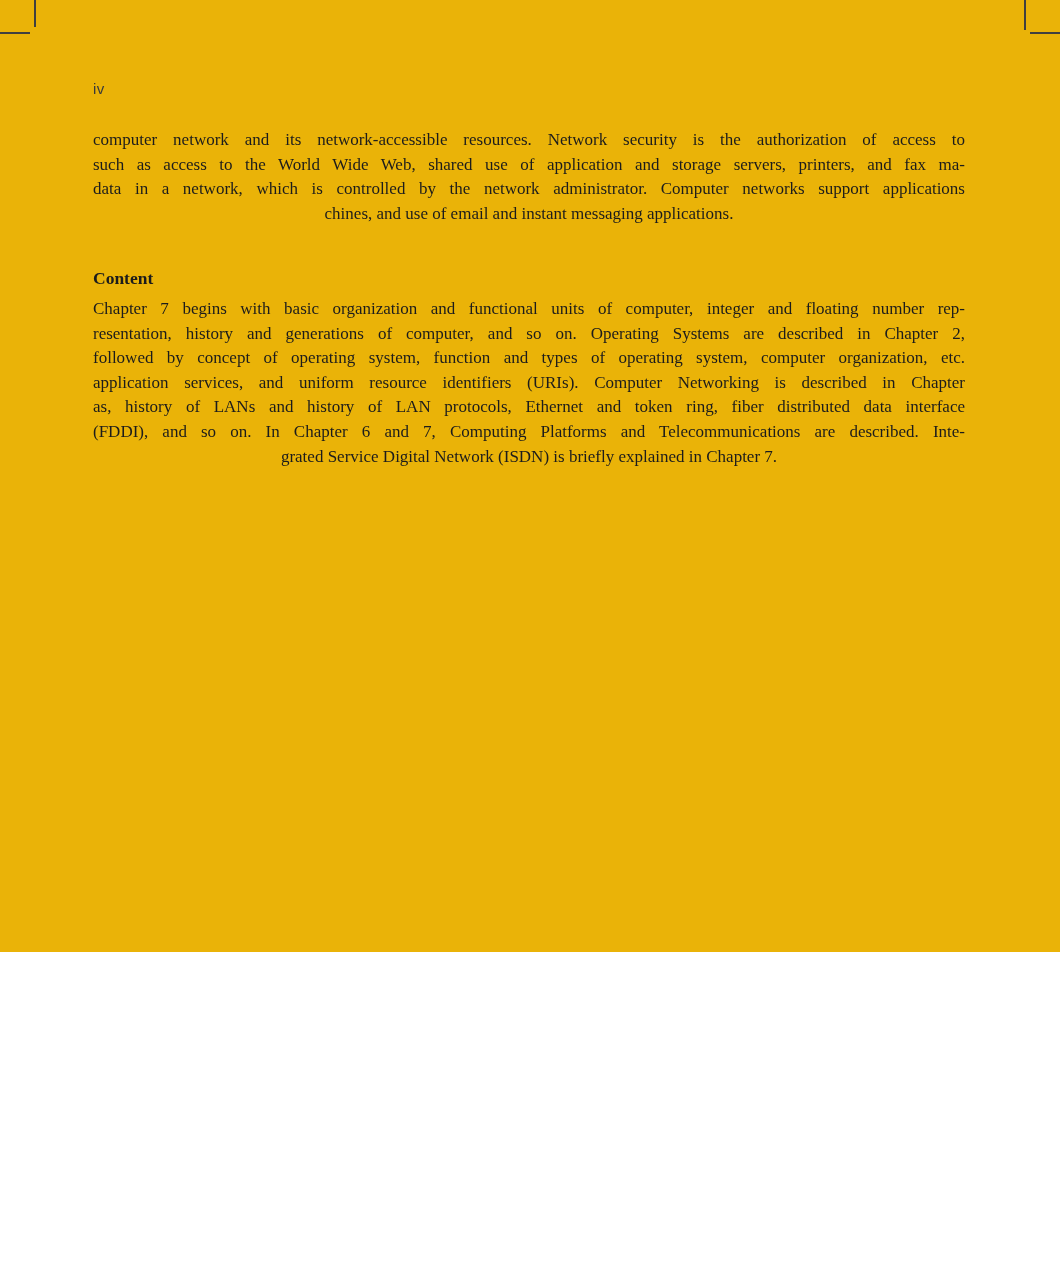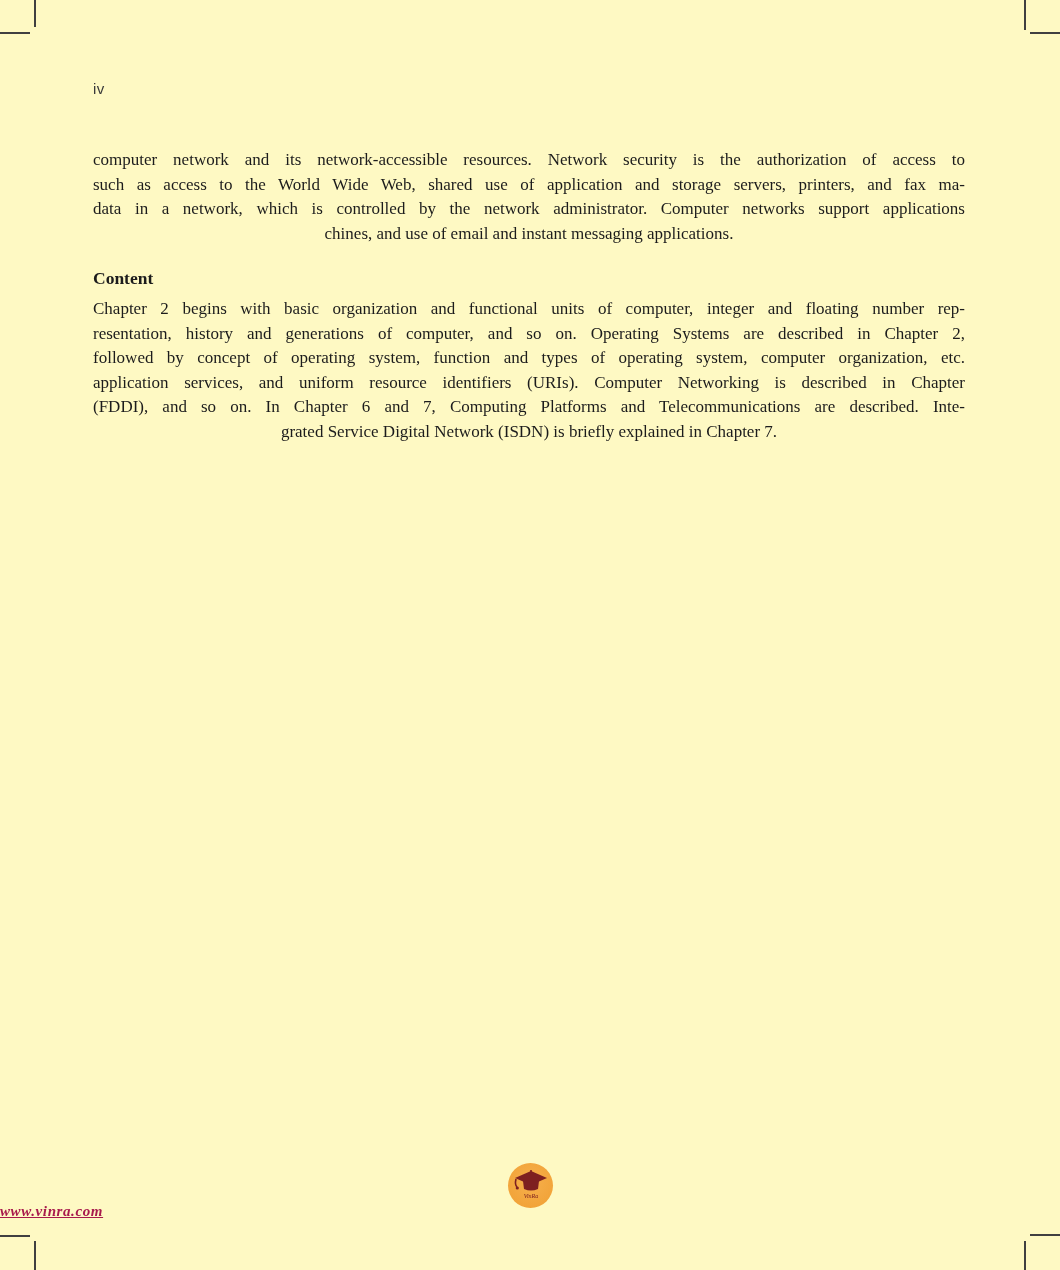--- a/index.html
+++ b/index.html
@@ -3,22 +3,22 @@
 <meta charset="utf-8">
 <style>
   html, body {
     margin: 0;
     padding: 0;
     background: #ffffff;
   }
   .page {
     position: relative;
     width: 1060px;
-    height: 1270px;
-    background: #fef9c3;
+    height: 952px;
+    background: #eab308;
     overflow: hidden;
     font-family: "Liberation Serif", serif;
   }
   
   .cropmark {
     position: absolute;
     background: #404040;
   }
   .cm-tl-v { left: 34px;   top: 0;       width: 2px;  height: 27px; }
   .cm-tl-h { left: 0;      top: 32px;    width: 30px; height: 2px;  }
@@ -41,21 +41,21 @@
   }
 
   
   .textblock {
     position: absolute;
     left: 93px;
     width: 872px;
     font-size: 17px;
     color: #1c1c1c;
   }
-  .tb-intro   { top: 148px; }
+  .tb-intro   { top: 128px; }
   .tb-heading { top: 266px; font-size: 17.5px; font-weight: bold; line-height: 24px; }
   .tb-content { top: 297px; }
   .line {
     height: 24.6px;
     line-height: 24.6px;
     overflow: hidden;
     white-space: normal;
   }
   .jline {
     text-align: justify;
@@ -110,24 +110,25 @@
   <div class="textblock tb-intro">
     <div class="line jline">computer network and its network-accessible resources. Network security is the authorization of access to</div>
     <div class="line jline">such as access to the World Wide Web, shared use of application and storage servers, printers, and fax ma-</div>
     <div class="line jline">data in a network, which is controlled by the network administrator. Computer networks support applications</div>
     <div class="line lline">chines, and use of email and instant messaging applications.</div>
   </div>
 
   <div class="textblock tb-heading">Content</div>
 
   <div class="textblock tb-content">
-    <div class="line jline">Chapter 2 begins with basic organization and functional units of computer, integer and floating number rep-</div>
+    <div class="line jline">Chapter 7 begins with basic organization and functional units of computer, integer and floating number rep-</div>
     <div class="line jline">resentation, history and generations of computer, and so on. Operating Systems are described in Chapter 2,</div>
     <div class="line jline">followed by concept of operating system, function and types of operating system, computer organization, etc.</div>
     <div class="line jline">application services, and uniform resource identifiers (URIs). Computer Networking is described in Chapter</div>
+    <div class="line jline">as, history of LANs and history of LAN protocols, Ethernet and token ring, fiber distributed data interface</div>
     <div class="line jline">(FDDI), and so on. In Chapter 6 and 7, Computing Platforms and Telecommunications are described. Inte-</div>
     <div class="line lline">grated Service Digital Network (ISDN) is briefly explained in Chapter 7.</div>
   </div>
 
   <div class="logo-circle">
     <span>
       <svg width="45" height="45" viewBox="0 0 45 45" xmlns="http://www.w3.org/2000/svg">
 
         <polygon points="23,8 39,15 23,22 7,15" fill="#7E2020"></polygon>
 

